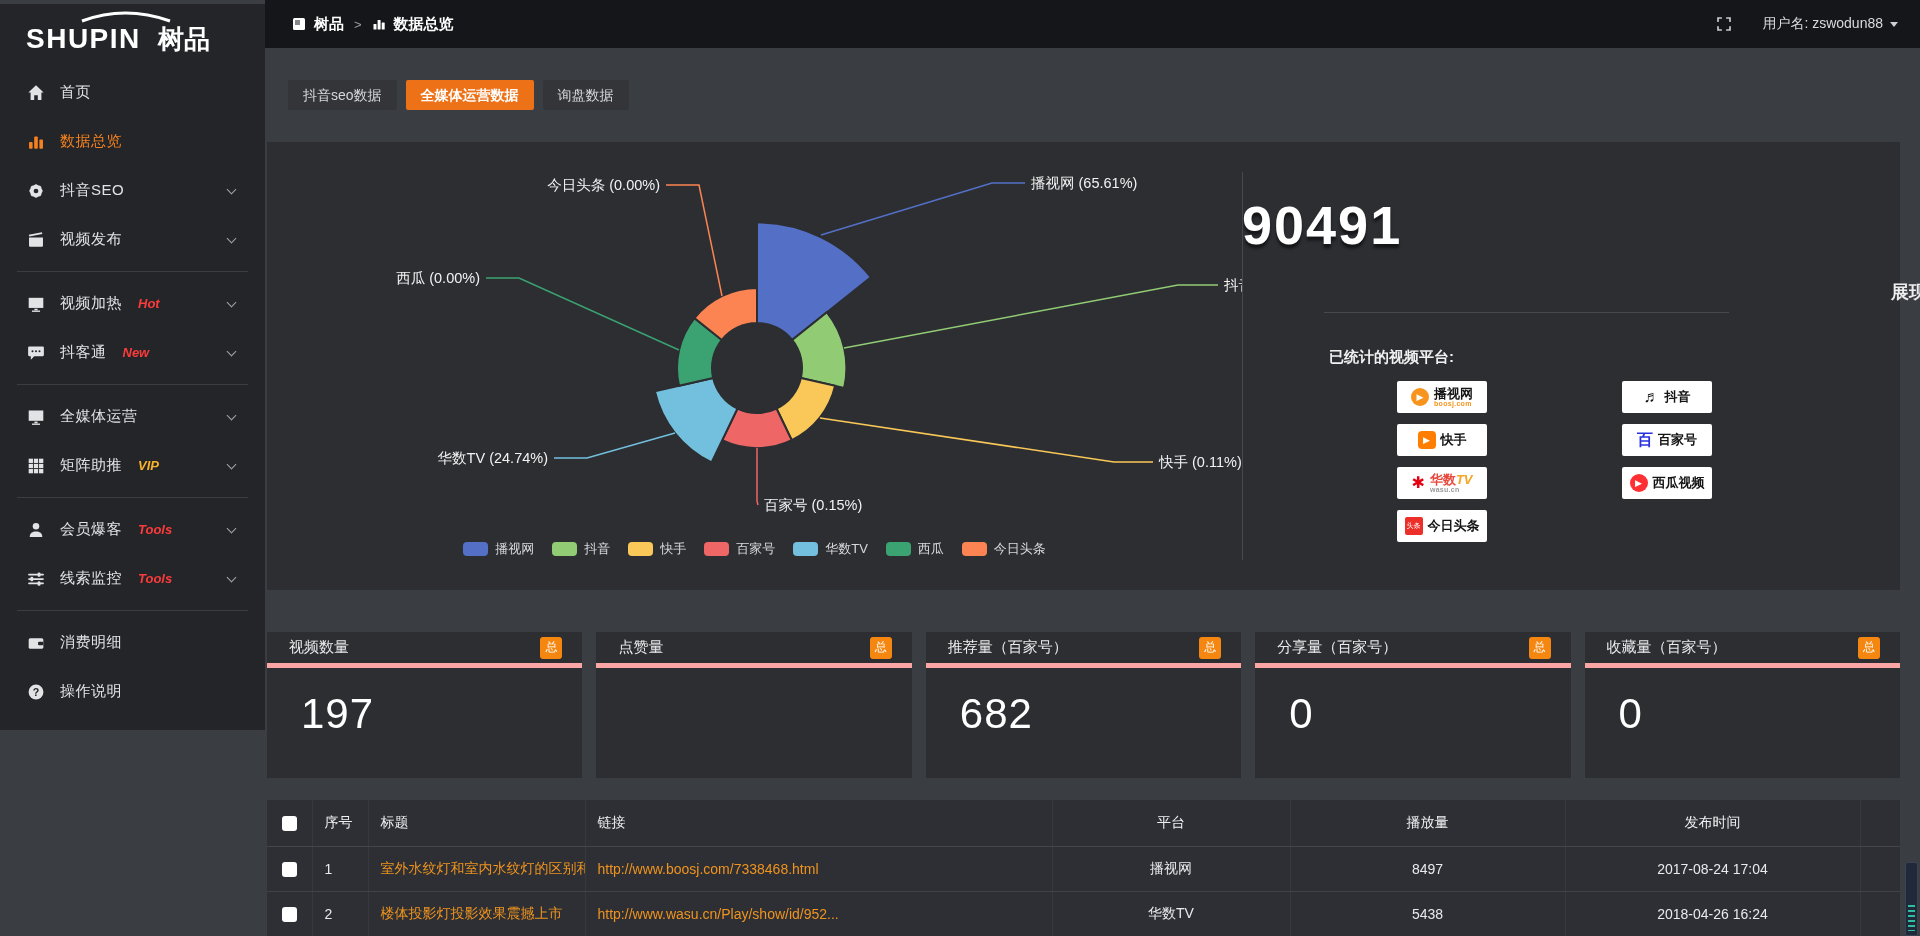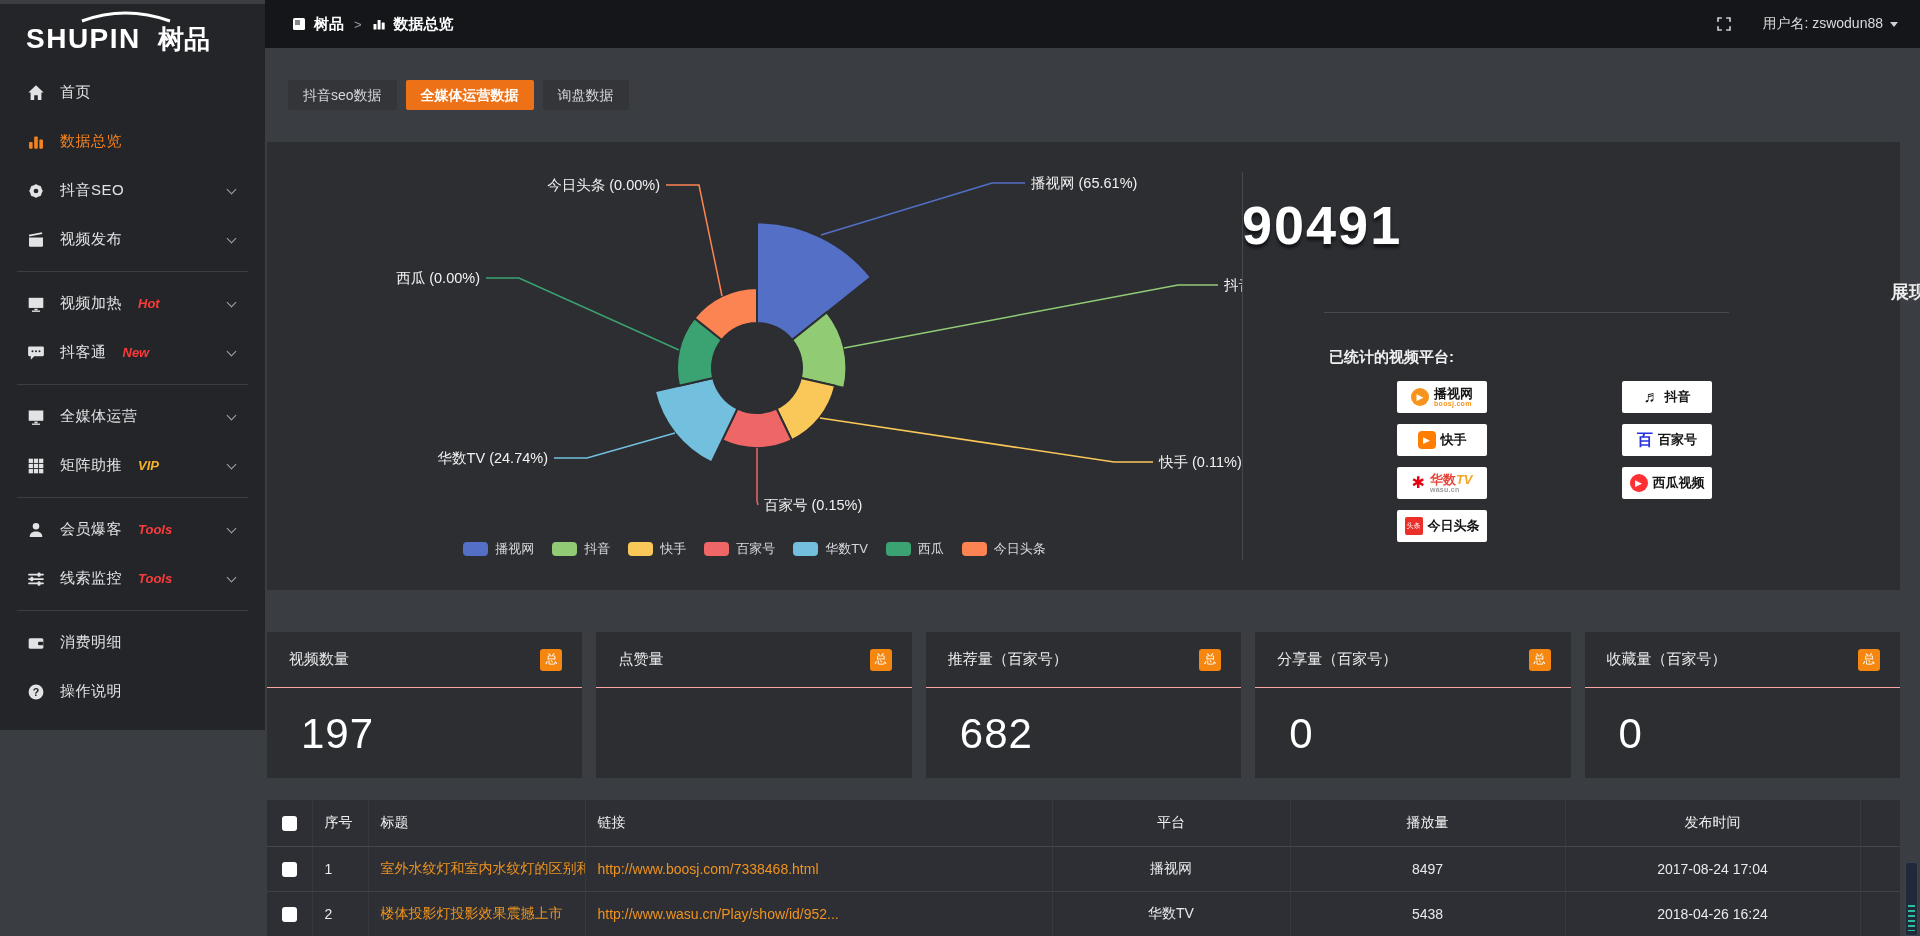--- a/index.html
+++ b/index.html
@@ -52,22 +52,22 @@
   .badge-col.c2{left:1355px;top:239px;}
   .pbadge{width:90px;height:32px;background:#fff;border-radius:2px;display:flex;align-items:center;justify-content:center;gap:5px;}
   .pb-circle{width:18px;height:18px;border-radius:50%;color:#fff;font-size:9px;display:inline-flex;align-items:center;justify-content:center;flex:none;}
   .pb-square{width:18px;height:18px;border-radius:4px;color:#fff;font-size:9px;display:inline-flex;align-items:center;justify-content:center;flex:none;}
   .pb-char{font-size:16px;font-weight:700;line-height:1;}
   .pb-name{font-size:13px;font-weight:700;color:#141414;line-height:1.05;}
   .pb-sub{display:block;font-size:7px;font-weight:700;letter-spacing:.3px;}
   
   .stats{position:absolute;left:267px;top:632px;width:1633px;display:grid;grid-template-columns:repeat(5,1fr);gap:14px;}
   .scard{background:#2c2e32;height:146px;}
-  .scard-head{height:56px;display:flex;align-items:center;justify-content:space-between;
-    padding:0 20px 0 22px;border-bottom:1px solid #fca5a5;}
+  .scard-head{height:36px;display:flex;align-items:center;justify-content:space-between;
+    padding:0 20px 0 22px;border-bottom:5px solid #fca5a5;}
   .scard-title{color:#ebebec;font-size:15px;}
   .scard-badge{width:22px;height:22px;background:#f5860f;color:#fff;font-size:12px;border-radius:3px;
     display:flex;align-items:center;justify-content:center;cursor:pointer;}
   .scard-val{color:#fff;font-size:42px;font-weight:500;padding:22px 0 0 34px;letter-spacing:1px;}
   
   .table-wrap{position:absolute;left:267px;top:800px;width:1633px;}
   table{width:100%;border-collapse:collapse;background:#2d2f34;table-layout:fixed;}
   th{height:46px;color:#f0f0f1;font-size:14px;font-weight:400;border-bottom:1px solid #44464b;
     border-right:1px solid rgba(255,255,255,.05);padding:0 12px;}
   td{height:45px;color:#e9eaeb;font-size:14px;border-bottom:1px solid #404248;

